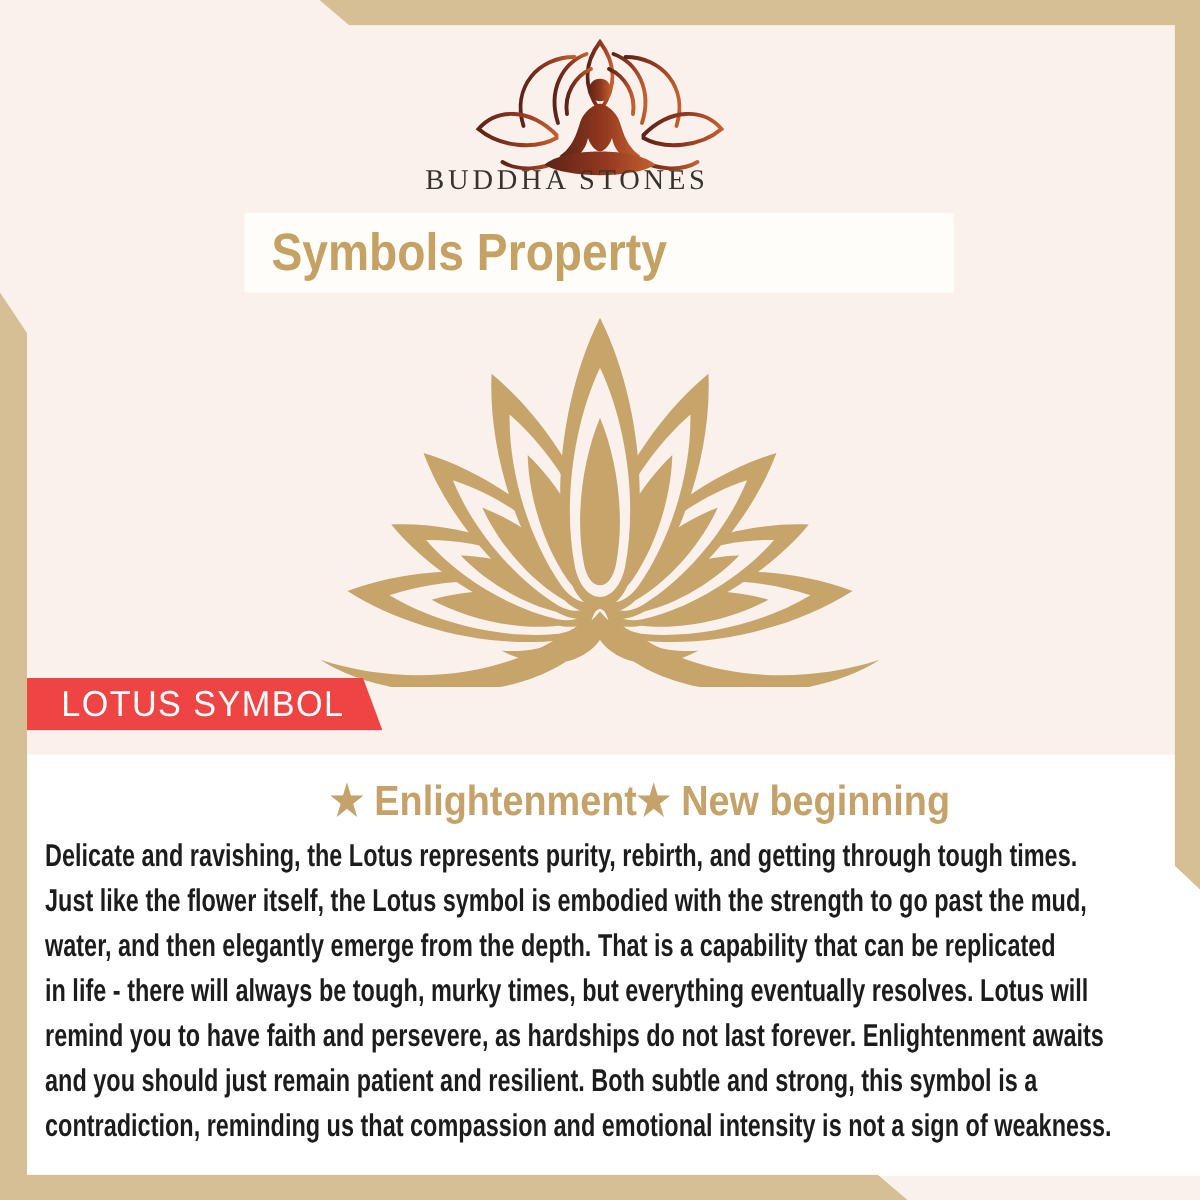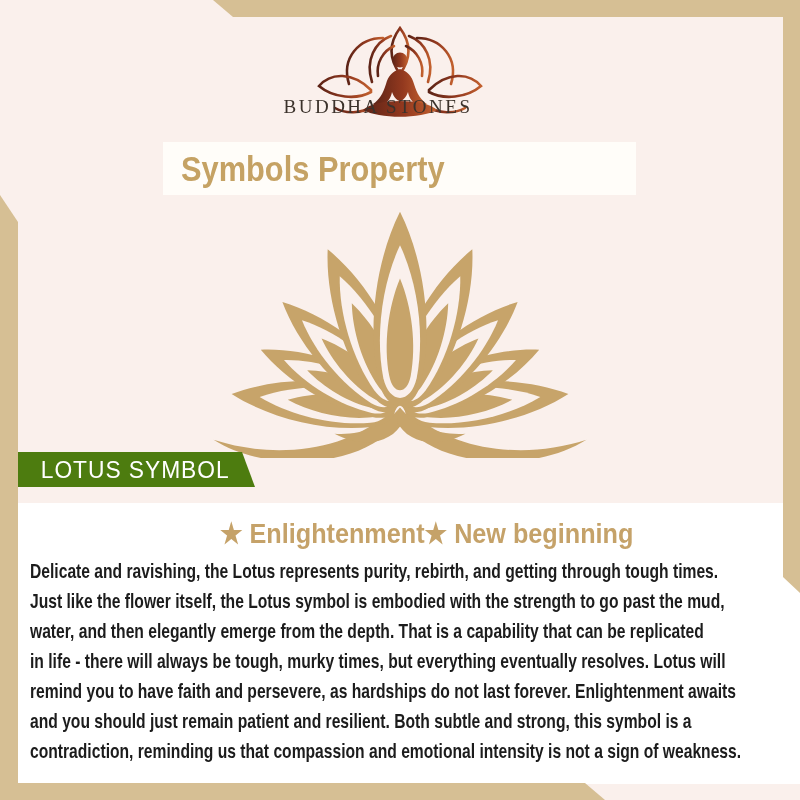--- a/index.html
+++ b/index.html
@@ -14,42 +14,42 @@
   .frame-right{left:783px;top:0;width:17px;height:593px;
     clip-path:polygon(0 0,100% 0,100% 100%,0 calc(100% - 16px));}
   .frame-left{left:0;top:195px;width:18px;height:605px;
     clip-path:polygon(0 0,100% 27px,100% 100%,0 100%);}
   .frame-bottom{left:0;top:783px;width:605px;height:17px;
     clip-path:polygon(0 0,585px 0,605px 100%,0 100%);}
 
   
   .logo{position:absolute;left:315px;top:24px;width:170px;height:96px;}
   .brand-name{
-    position:absolute;left:0;top:96px;width:756px;text-align:center;
+    position:absolute;left:0;top:110px;width:756px;text-align:center;
     font-family:"Liberation Serif",serif;font-size:19px;letter-spacing:2.5px;
     color:#3b322b;font-weight:500;
   }
 
   
   .title-band{
     position:absolute;left:163px;top:142px;width:473px;height:53px;
     background:#fffdf9;display:flex;align-items:center;
   }
   .title-band span{
     font-size:35px;font-weight:bold;color:#c5a264;white-space:nowrap;
     transform:scaleX(0.88);
   }
 
   
   .lotus{position:absolute;left:183px;top:200px;width:434px;height:258px;}
 
   
   .ribbon{
     position:absolute;left:18px;top:452px;width:237px;height:35px;
-    background:#4d7c0f;display:flex;align-items:center;z-index:7;
+    background:#ef4444;display:flex;align-items:center;z-index:7;
     clip-path:polygon(0 0,calc(100% - 13px) 0,100% 100%,0 100%);
   }
   .ribbon span{
     color:#ffffff;font-size:24px;letter-spacing:1px;padding-left:24px;
     transform:scaleX(0.95);transform-origin:0 50%;white-space:nowrap;
   }
 
   
   .panel{position:absolute;left:18px;top:503px;width:782px;height:281px;background:#ffffff;z-index:2;}
 

